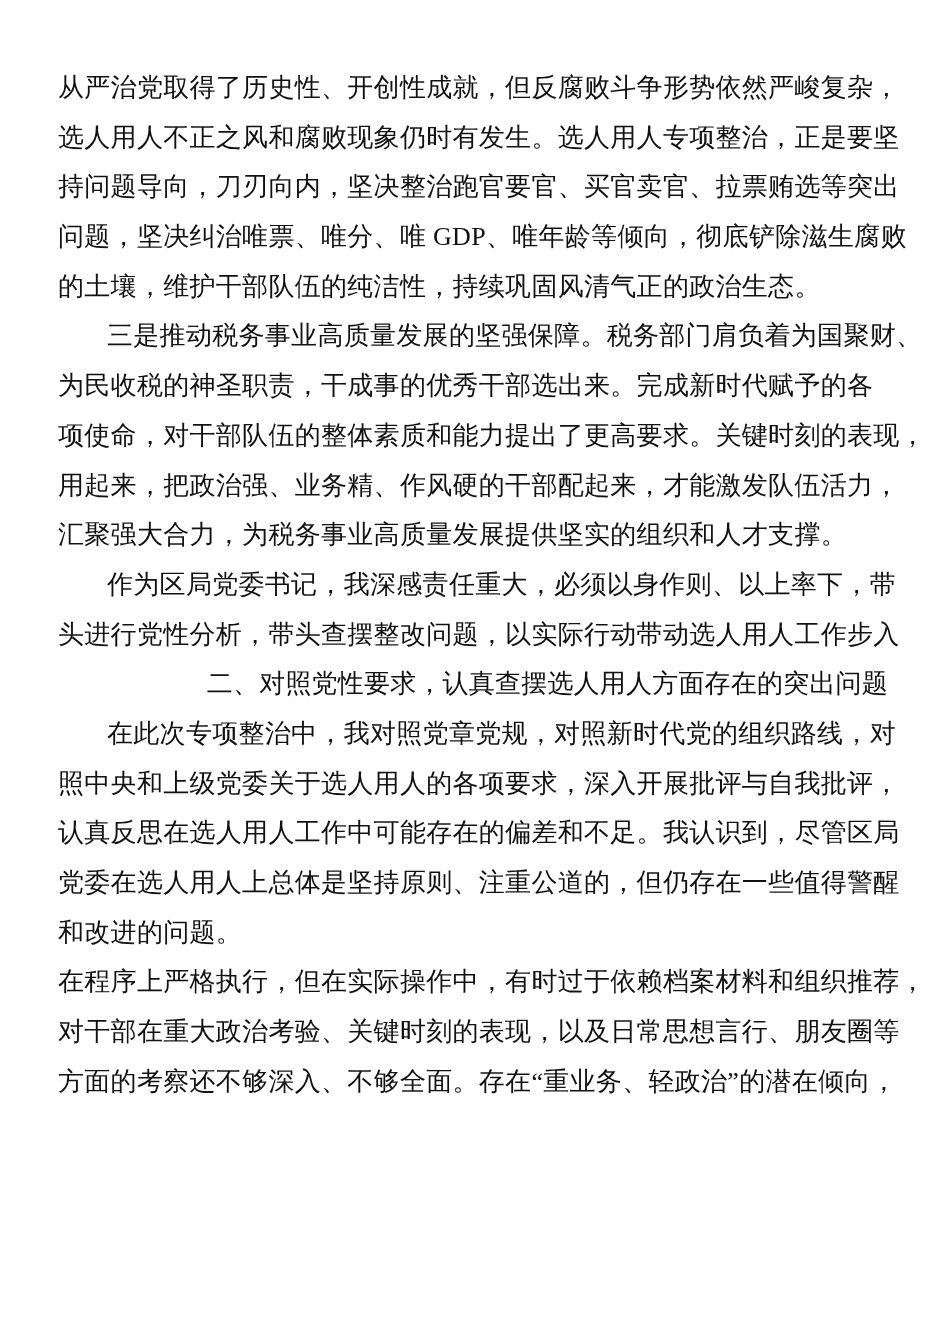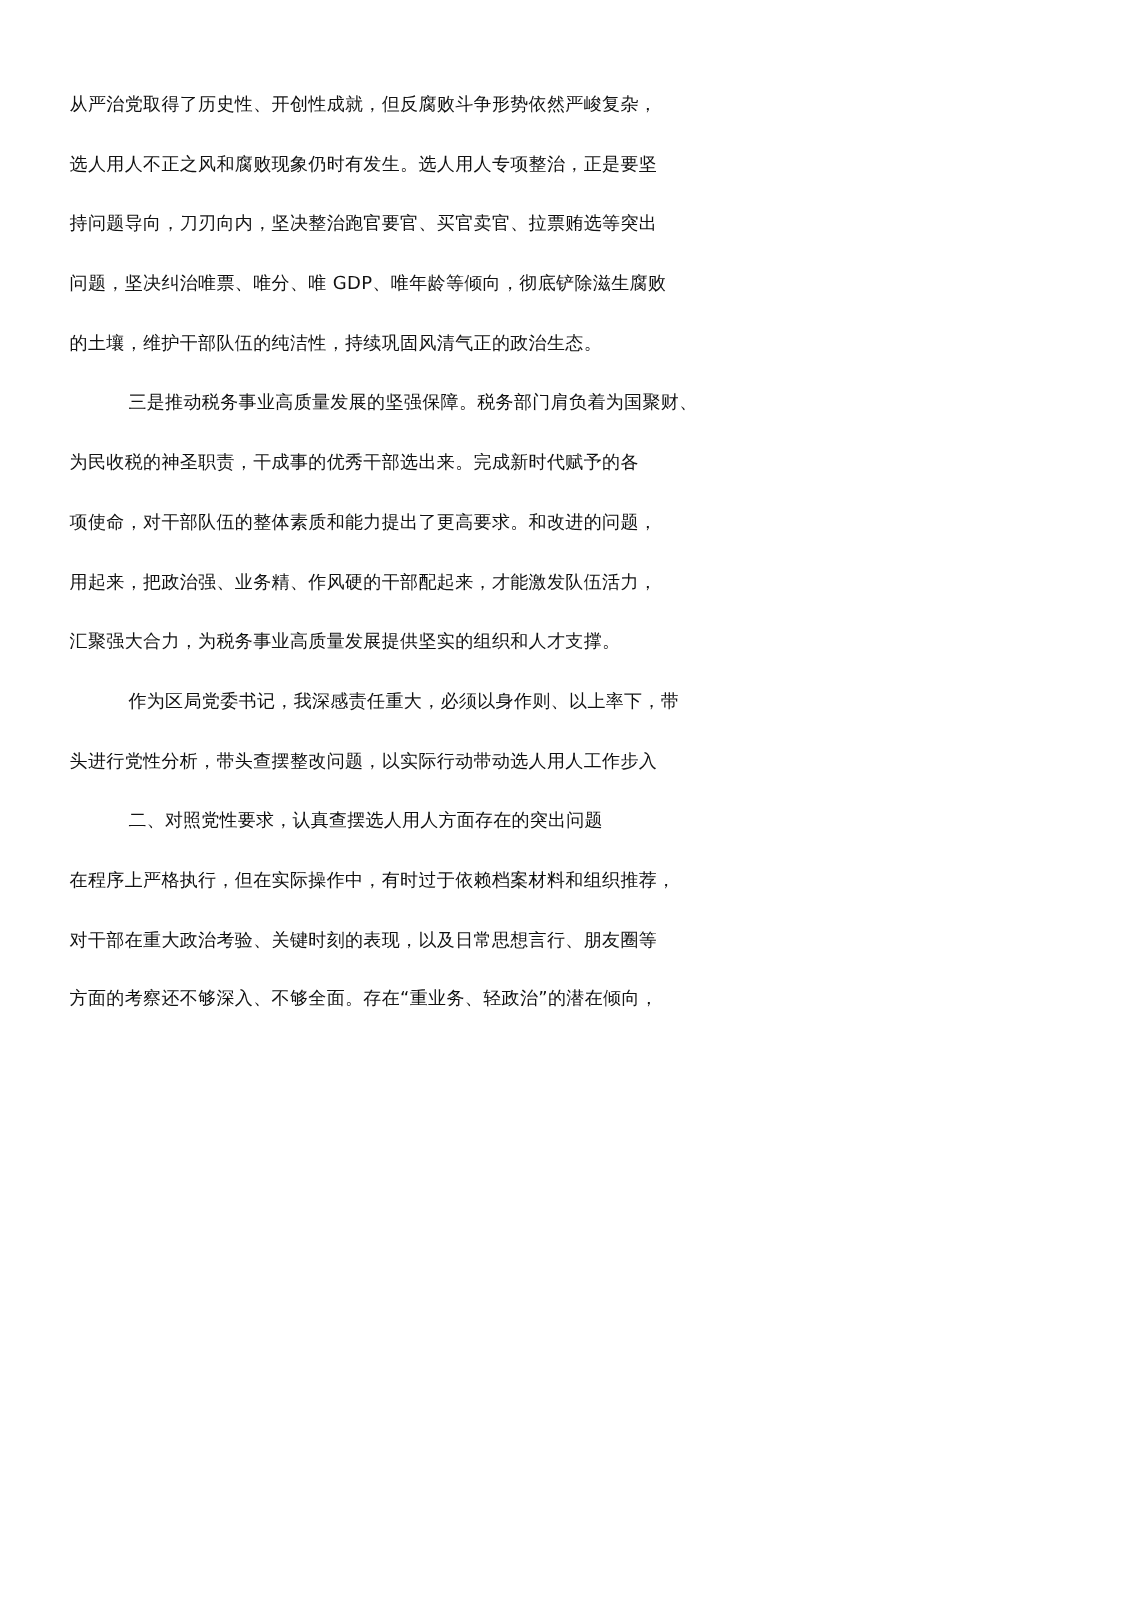--- a/index.html
+++ b/index.html
@@ -17,26 +17,28 @@
     }
     .page {
       position: absolute;
       left: 58px;
       top: 63px;
       width: 830px;
     }
     .line {
       height: 49.7px;
       line-height: 49.7px;
-      font-size: 15px;
+      font-size: 26px;
       white-space: nowrap;
       letter-spacing: 0.3px;
+      font-family: Liberation Serif, serif;
     }
     .indent {
       padding-left: 49px;
+      text-align: right;
     }
     .heading {
       letter-spacing: 0.2px;
     }
   </style>
 </head>
 <body>
 
 <div class="page">
 
@@ -44,34 +46,41 @@
     <div class="line">从严治党取得了历史性、开创性成就，但反腐败斗争形势依然严峻复杂，</div>
     <div class="line">选人用人不正之风和腐败现象仍时有发生。选人用人专项整治，正是要坚</div>
     <div class="line">持问题导向，刀刃向内，坚决整治跑官要官、买官卖官、拉票贿选等突出</div>
     <div class="line">问题，坚决纠治唯票、唯分、唯 GDP、唯年龄等倾向，彻底铲除滋生腐败</div>
     <div class="line">的土壤，维护干部队伍的纯洁性，持续巩固风清气正的政治生态。</div>
   </div>
 
   <div>
     <div class="line indent">三是推动税务事业高质量发展的坚强保障。税务部门肩负着为国聚财、</div>
     <div class="line">为民收税的神圣职责，干成事的优秀干部选出来。完成新时代赋予的各</div>
-    <div class="line">项使命，对干部队伍的整体素质和能力提出了更高要求。和改进的问题，</div>
+    <div class="line">项使命，对干部队伍的整体素质和能力提出了更高要求。关键时刻的表现，</div>
     <div class="line">用起来，把政治强、业务精、作风硬的干部配起来，才能激发队伍活力，</div>
     <div class="line">汇聚强大合力，为税务事业高质量发展提供坚实的组织和人才支撑。</div>
   </div>
 
   <div>
     <div class="line indent">作为区局党委书记，我深感责任重大，必须以身作则、以上率下，带</div>
     <div class="line">头进行党性分析，带头查摆整改问题，以实际行动带动选人用人工作步入</div>
   </div>
 
   <div>
     <div class="line indent heading">二、对照党性要求，认真查摆选人用人方面存在的突出问题</div>
   </div>
 
+  <div>
+    <div class="line indent">在此次专项整治中，我对照党章党规，对照新时代党的组织路线，对</div>
+    <div class="line">照中央和上级党委关于选人用人的各项要求，深入开展批评与自我批评，</div>
+    <div class="line">认真反思在选人用人工作中可能存在的偏差和不足。我认识到，尽管区局</div>
+    <div class="line">党委在选人用人上总体是坚持原则、注重公道的，但仍存在一些值得警醒</div>
+    <div class="line">和改进的问题。</div>
+  </div>
 
   <div>
     <div class="line">在程序上严格执行，但在实际操作中，有时过于依赖档案材料和组织推荐，</div>
     <div class="line">对干部在重大政治考验、关键时刻的表现，以及日常思想言行、朋友圈等</div>
     <div class="line">方面的考察还不够深入、不够全面。存在“重业务、轻政治”的潜在倾向，</div>
   </div>
 
 </div>
 
 </body></html>

